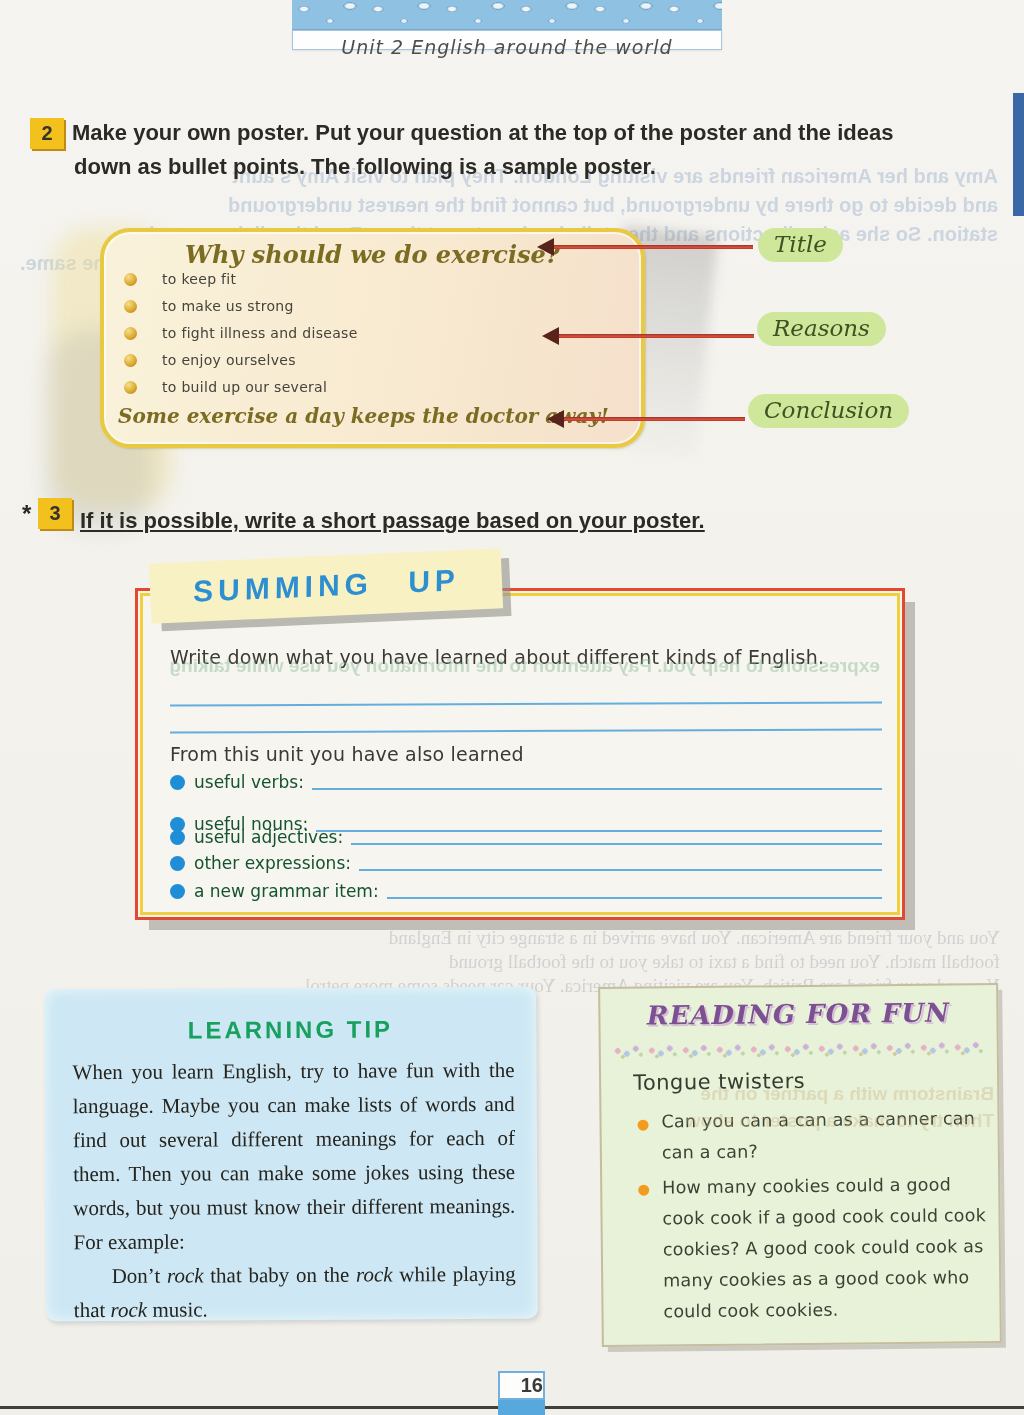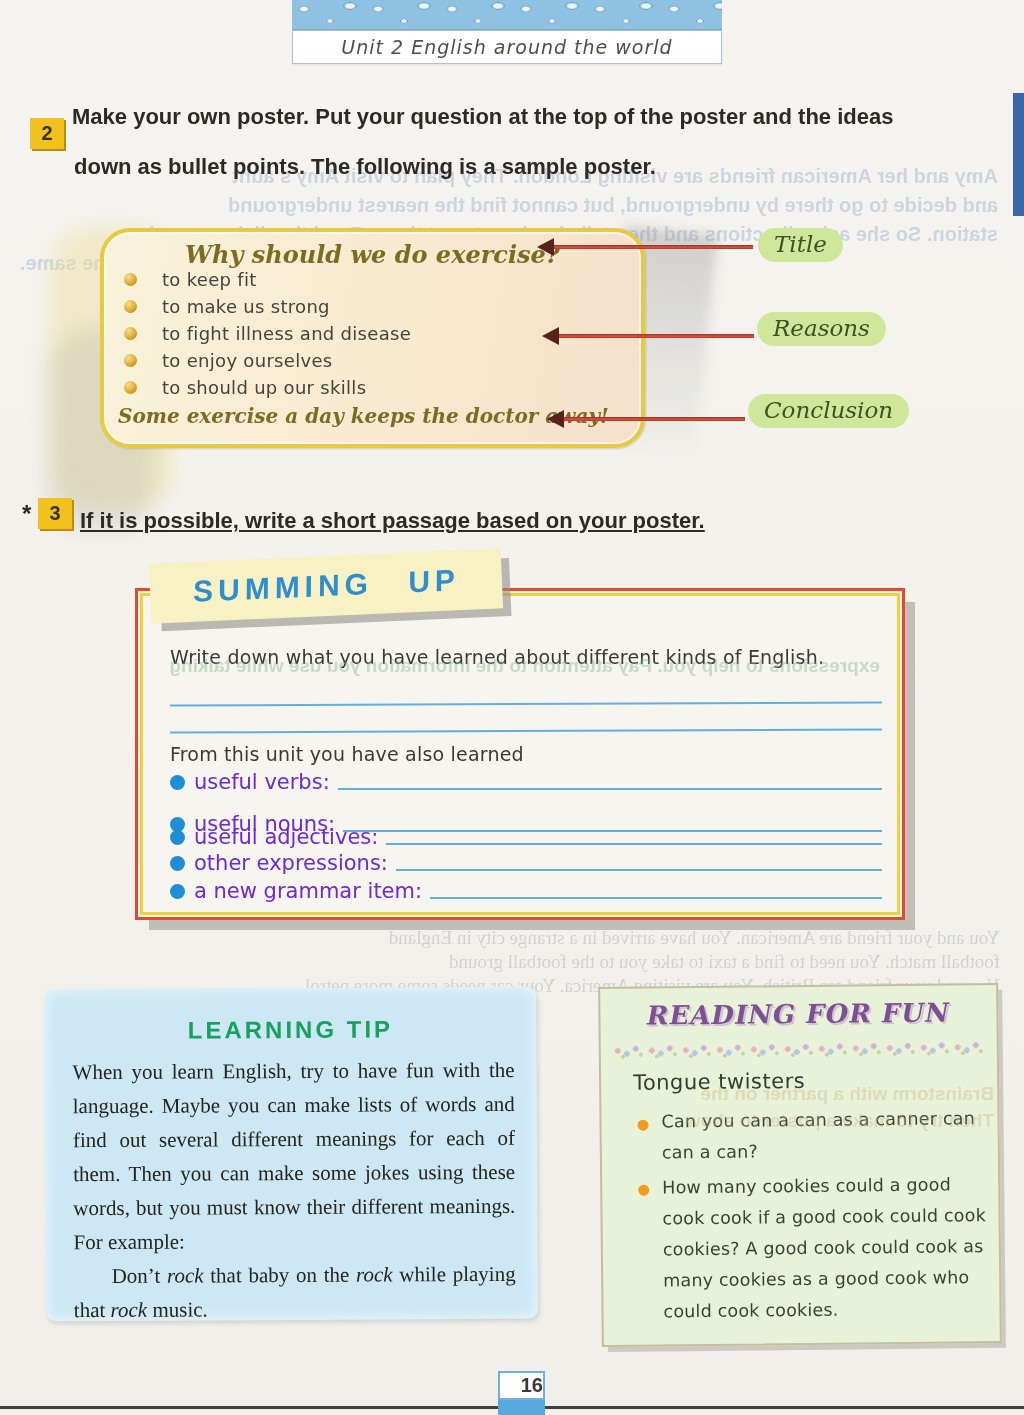--- a/index.html
+++ b/index.html
@@ -24,21 +24,21 @@
   .ghost-reading { left:606px; top:1080px; width:388px; color:#c9a878; opacity:.32;
     font:700 19px/27px "Liberation Sans", sans-serif; }
 
   
   .band { left:292px; top:0; width:430px; height:30px; background-color:#8fc2e2;
     background-image:
       radial-gradient(ellipse 9px 5px at 12px 9px, #eef6fc 35%, rgba(100,140,170,.55) 60%, transparent 65%),
       radial-gradient(ellipse 6px 4px at 38px 21px, #e4f0f9 35%, rgba(100,140,170,.5) 60%, transparent 65%),
       radial-gradient(ellipse 11px 6px at 58px 6px, #eaf4fb 35%, rgba(90,130,160,.5) 60%, transparent 65%);
     background-size:74px 28px; border-bottom:1px solid #7fa8c6; }
-  .unit-box { left:292px; top:30px; width:430px; height:34px; background:#fefefe;
+  .unit-box { left:292px; top:30px; width:430px; height:20px; background:#fefefe;
     border:1px solid #a6c6e0; box-shadow:0 1px 2px rgba(0,0,0,.08); }
   .unit-title { width:100%; text-align:center; line-height:32px; font-style:italic;
     font-size:19px; color:#4f4f4a; letter-spacing:1px; }
 
   .edge-stripe { left:1013px; top:93px; width:11px; height:123px; background:#3a67a6; }
 
   
   .badge { width:34px; height:31px; background:#f2c11e; color:#37322a; text-align:center;
     font:700 20px/31px "Liberation Sans", sans-serif; box-shadow:2px 2px 0 #bf8a16; }
   .instr { font:700 22px/34px "Liberation Sans", sans-serif; color:#2c2a25; white-space:nowrap; }
@@ -56,21 +56,21 @@
   
   .poster { left:100px; top:228px; width:545px; height:220px; border:4px solid #e9c93f;
     border-radius:30px;
     background:linear-gradient(100deg,#f9f2da 0%,#f8ead0 55%,#f5e0cb 100%);
     box-shadow:0 0 0 2px rgba(255,255,255,.65) inset, 1px 1px 2px rgba(150,130,60,.3); }
   .poster-title { width:100%; top:8px; text-align:center; font-family:"DejaVu Serif", serif;
     font-style:italic; font-weight:700; font-size:24px; color:#7c6c22; }
   .p-row { left:20px; height:26px; display:flex; align-items:center; }
   .dot-gold { width:13px; height:13px; border-radius:50%; flex:0 0 13px;
     background:radial-gradient(circle at 35% 30%, #f6e08a, #d9a62c 60%, #a8761a); }
-  .p-label { margin-left:25px; font-size:18px; color:#45433b; white-space:nowrap; letter-spacing:.3px; }
+  .p-label { margin-left:25px; font-size:14px; color:#45433b; white-space:nowrap; letter-spacing:.3px; }
   .p-conc { left:14px; top:172px; font-family:"DejaVu Serif", serif; font-style:italic;
     font-weight:700; font-size:20px; color:#7c6c22; white-space:nowrap; }
 
   
   .arrow { height:4px; background:linear-gradient(to bottom,#8c352a,#e0503c 55%,#b93527); }
   .arrow::before { content:""; position:absolute; left:-16px; top:-7px; width:0; height:0;
     border:9px solid transparent; border-left:0; border-right:17px solid #58231b; }
   .pill { background:#cfe79b; border-radius:17px; padding:3px 16px 5px;
     font-family:"DejaVu Serif", serif; font-style:italic; font-size:23px; color:#3e5122; }
 
@@ -80,21 +80,21 @@
     box-shadow:inset 0 0 0 2px #f7f5ee, inset 0 0 0 5px #eecf3d, 12px 12px 0 -2px #c0beb7; }
   .sum-banner { left:150px; top:556px; width:352px; height:60px; background:#f8f1c4;
     transform:rotate(-2.5deg); box-shadow:9px 9px 0 -1px rgba(145,143,135,.6);
     display:flex; align-items:center; justify-content:center; }
   .sum-heading { font:800 30px "Liberation Sans", sans-serif; color:#2e8fd0;
     letter-spacing:5px; word-spacing:22px; transform:skewX(-3deg); }
   .sum-text { font-size:19px; color:#3b3933; white-space:nowrap; letter-spacing:.2px; }
   .rule { border-top:2px solid #64aede; transform:rotate(-0.25deg); }
   .sum-row { left:32px; width:714px; height:26px; display:flex; align-items:center; }
   .dot-blue { width:15px; height:15px; border-radius:50%; background:#1f8ed6; flex:0 0 15px; }
-  .sum-label { margin-left:9px; font-size:21px; color:#6d28d9; white-space:nowrap; }
+  .sum-label { margin-left:9px; font-size:17px; color:#14532d; white-space:nowrap; }
   .sum-line { flex:1; border-bottom:2px solid #64aede; margin:0 2px 5px 8px; align-self:flex-end; }
 
   
   .tip-box { left:45px; top:988px; width:492px; height:332px; background:#cde8f4;
     border-radius:10px; transform:rotate(-0.3deg);
     box-shadow:inset 0 0 14px rgba(255,255,255,.7), 2px 3px 4px rgba(120,130,140,.25); }
   .tip-heading { width:100%; top:28px; text-align:center;
     font:800 24px "Liberation Sans", sans-serif; color:#17a05e; letter-spacing:3px; }
   .tip-body { left:28px; top:66px; width:442px; font-family:"Liberation Serif", serif;
     font-size:21px; line-height:34px; color:#26241f; text-align:justify; }
@@ -143,21 +143,21 @@
     <div>You and your friend are British. You are visiting America. Your car needs some more petrol</div>
   </div>
 
   <div class="abs band"></div>
   <div class="abs unit-box">
     <div class="abs unit-title">Unit 2 English around the world</div>
   </div>
   <div class="abs edge-stripe"></div>
 
   <div class="abs badge" style="left:30px; top:118px;">2</div>
-  <div class="abs instr" style="left:72px; top:100px;">Make your own poster. Put your question at the top of the poster and the ideas</div>
+  <div class="abs instr" style="left:72px; top:116px;">Make your own poster. Put your question at the top of the poster and the ideas</div>
   <div class="abs instr" style="left:74px; top:150px;">down as bullet points. The following is a sample poster.</div>
 
   <div class="abs wash1"></div>
   <div class="abs wash2"></div>
   <div class="abs wedge"></div>
 
   <div class="abs poster">
     <div class="abs poster-title">Why should we do exercise?</div>
     <div class="abs p-row" style="top:34px;">
       <span class="dot-gold"></span>
@@ -170,21 +170,21 @@
     <div class="abs p-row" style="top:88px;">
       <span class="dot-gold"></span>
       <span class="p-label">to fight illness and disease</span>
     </div>
     <div class="abs p-row" style="top:115px;text-align:right;">
       <span class="dot-gold"></span>
       <span class="p-label">to enjoy ourselves</span>
     </div>
     <div class="abs p-row" style="top:142px;">
       <span class="dot-gold"></span>
-      <span class="p-label">to should up our skills</span>
+      <span class="p-label">to build up our several</span>
     </div>
     <div class="abs p-conc">Some exercise a day keeps the doctor away!</div>
   </div>
 
   <div class="abs arrow" style="left:553px; top:245px; width:200px;"></div>
   <div class="abs pill" style="left:758px; top:228px;">Title</div>
   <div class="abs arrow" style="left:558px; top:334px; width:196px;"></div>
   <div class="abs pill" style="left:757px; top:312px;">Reasons</div>
   <div class="abs arrow" style="left:563px; top:417px; width:182px;"></div>
   <div class="abs pill" style="left:748px; top:394px;">Conclusion</div>

